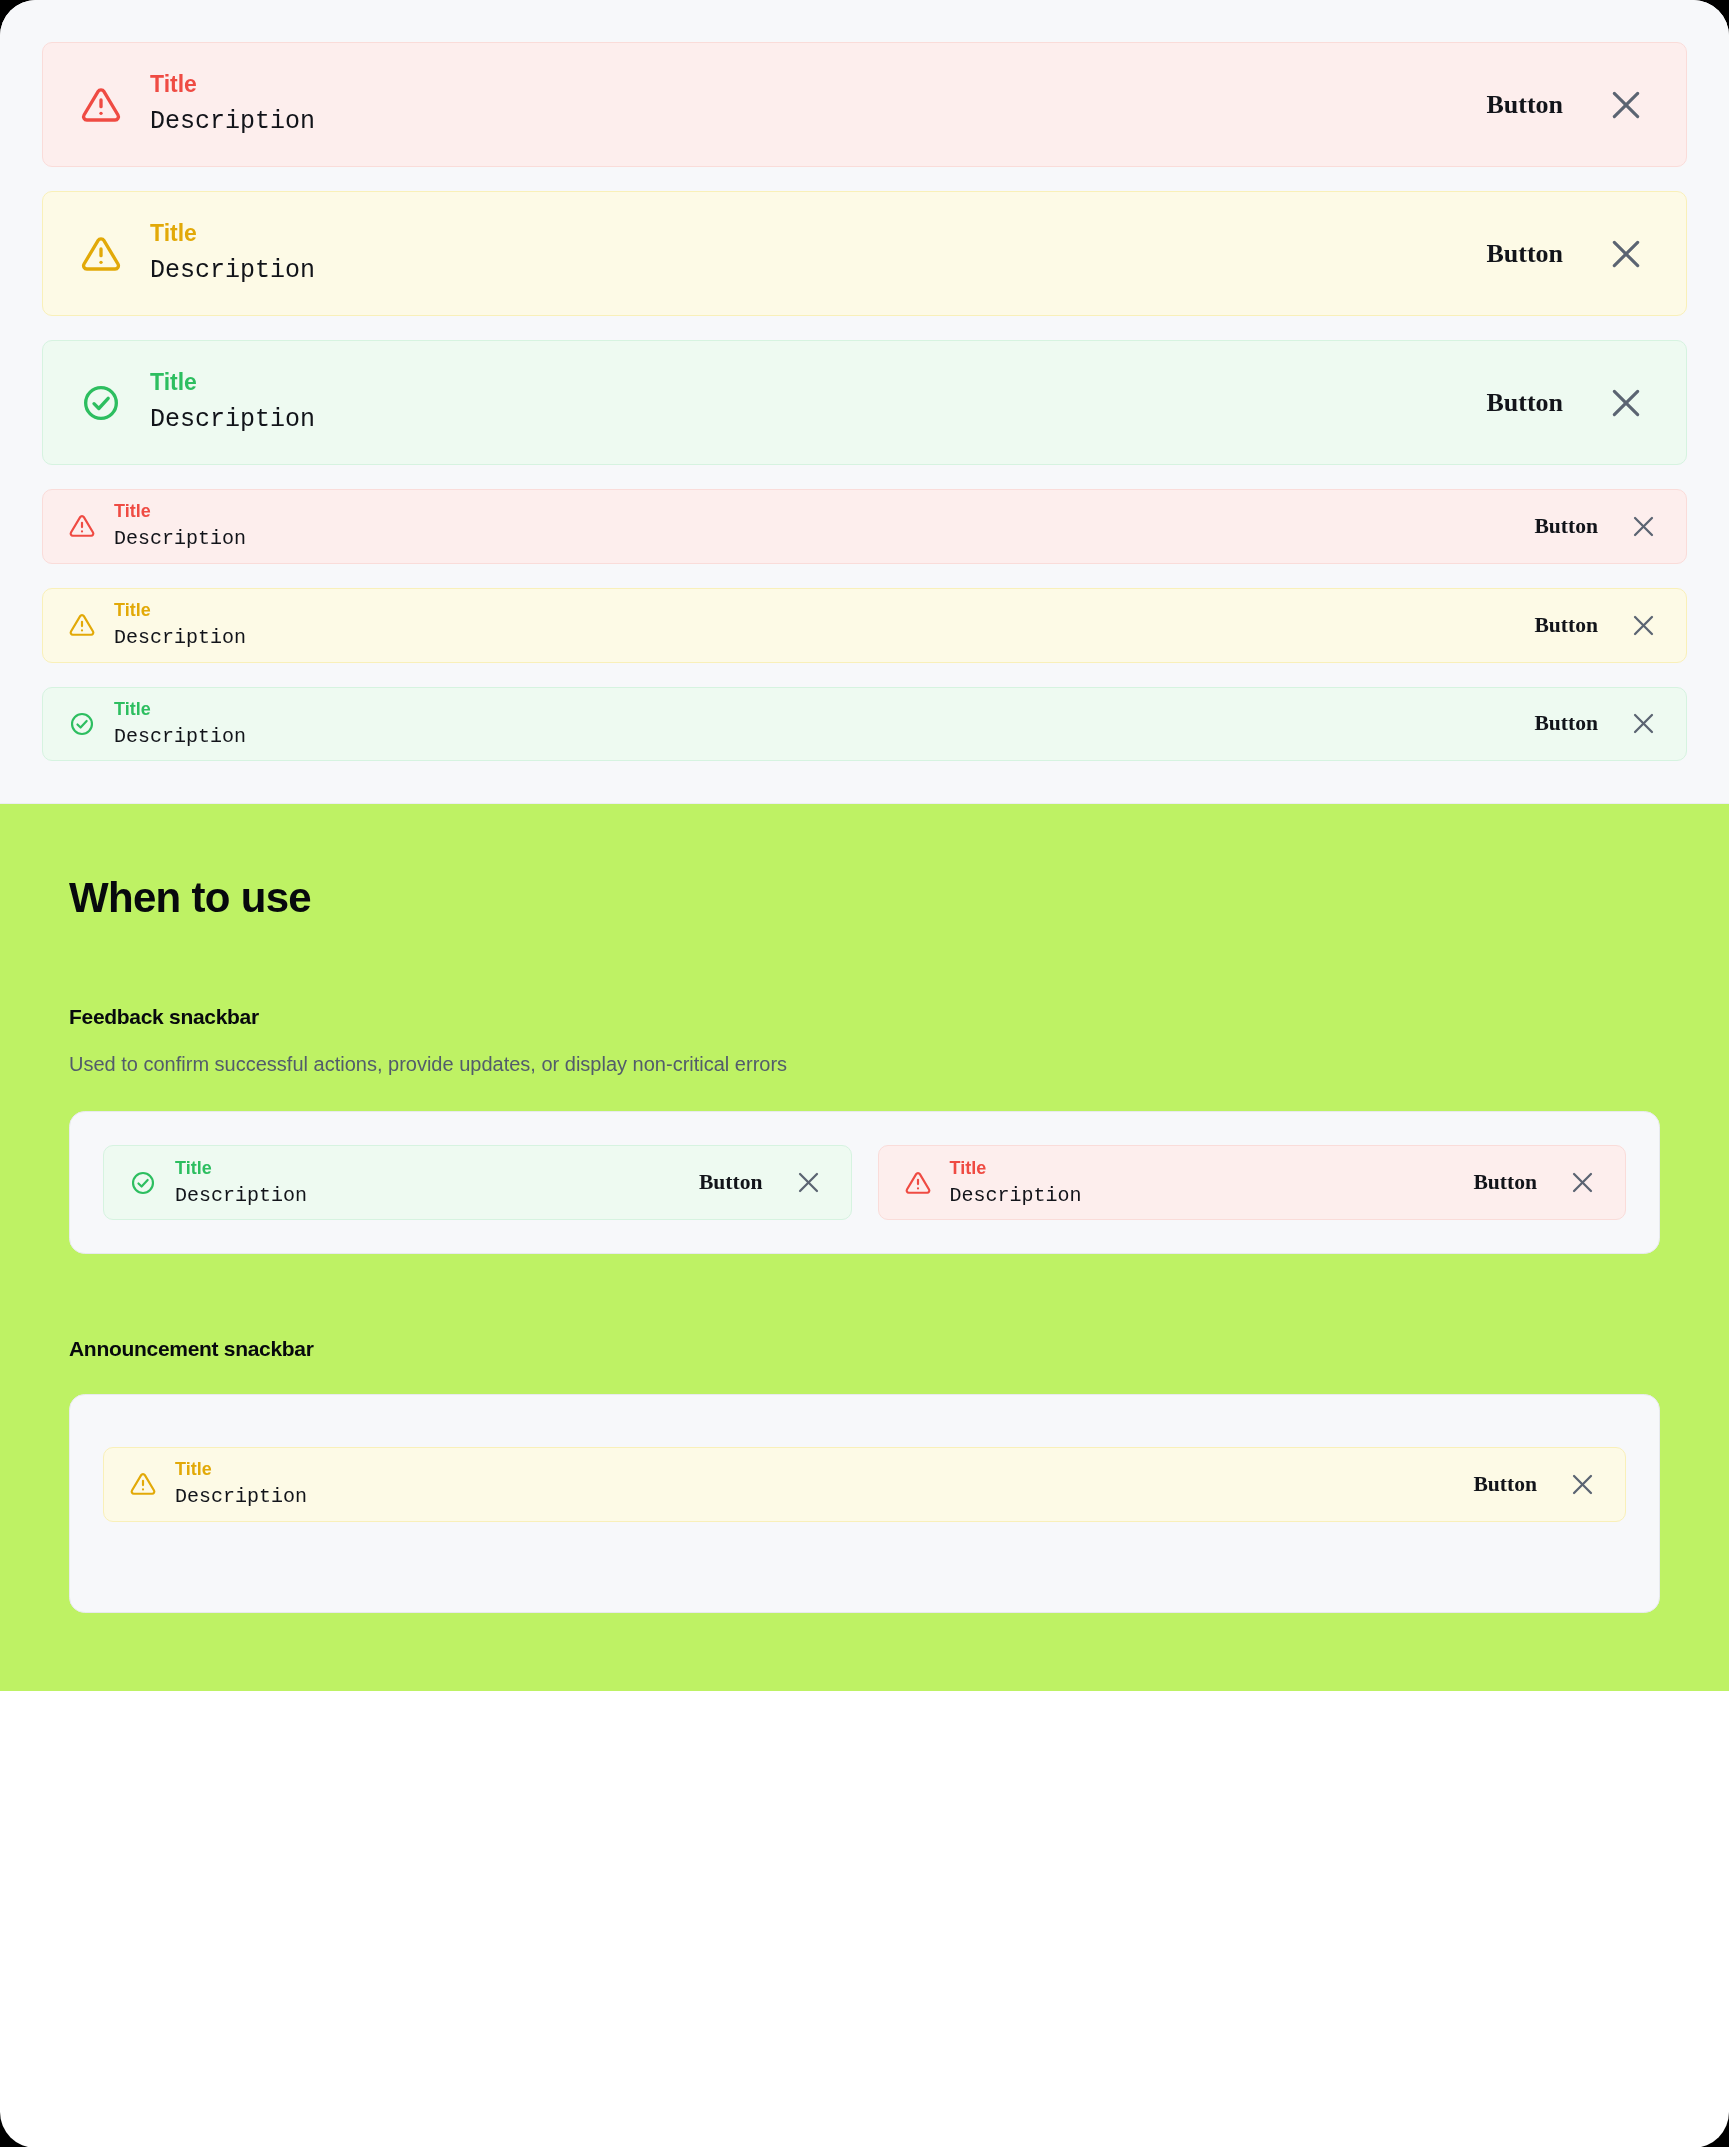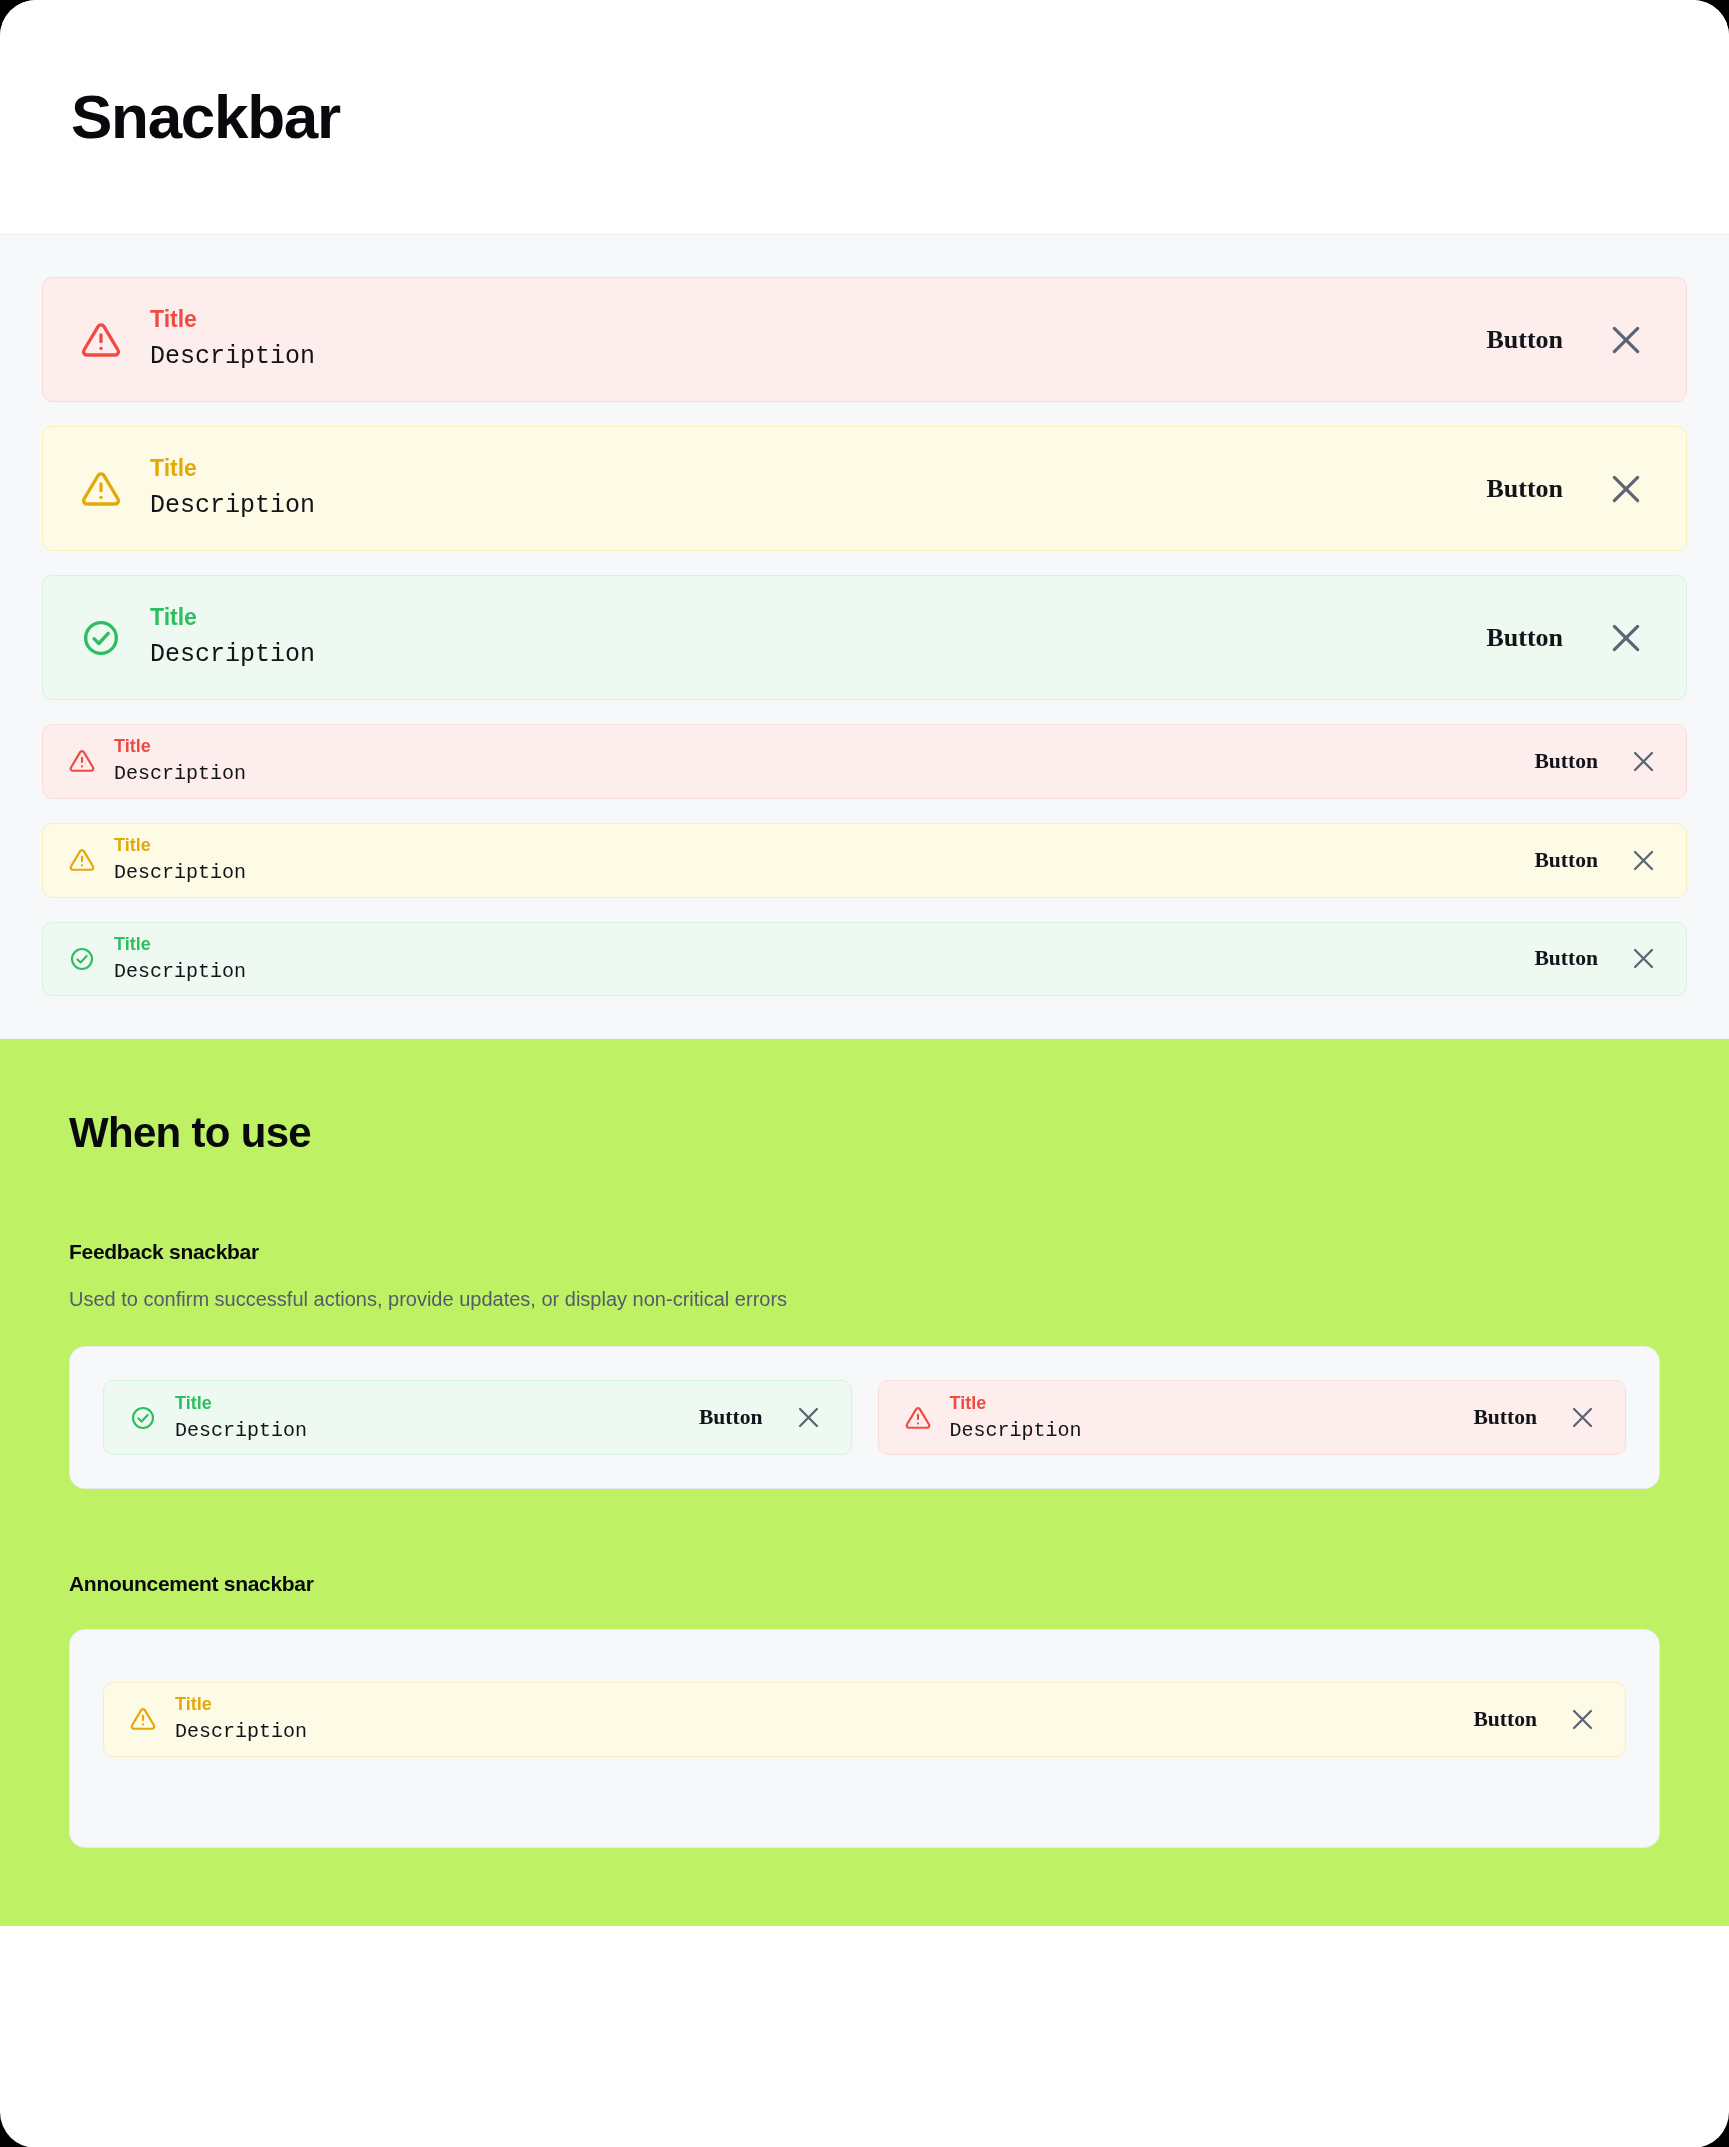--- a/index.html
+++ b/index.html
@@ -184,23 +184,20 @@
   .demo-panel.tall { padding: 52px 33px 90px 33px; }
 
   
   .snack-icon svg, .snack-close svg { width: 100%; height: 100%; display: block; }
 </style>
 </head>
 <body>
 
 <div class="page">
 
-  <div class="header">
-    <h1 class="header-title">Snackbar</h1>
-  </div>
 
   <div class="gallery">
     <div class="gallery-list">
 
       <div class="snack lg tone-error">
         <span class="snack-icon">
           <svg viewBox="0 0 24 24" fill="none" stroke="#ef4b43" stroke-width="2" stroke-linecap="round" stroke-linejoin="round">
             <path d="M10.29 3.86 1.82 18a2 2 0 0 0 1.71 3h16.94a2 2 0 0 0 1.71-3L13.71 3.86a2 2 0 0 0-3.42 0z"></path>
             <line x1="12" y1="9" x2="12" y2="13"></line>
               <line x1="12" y1="17" x2="12.01" y2="17"></line>

